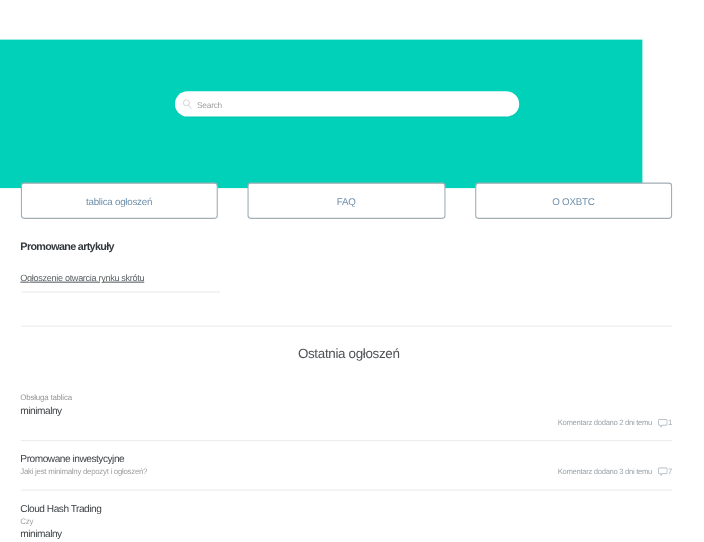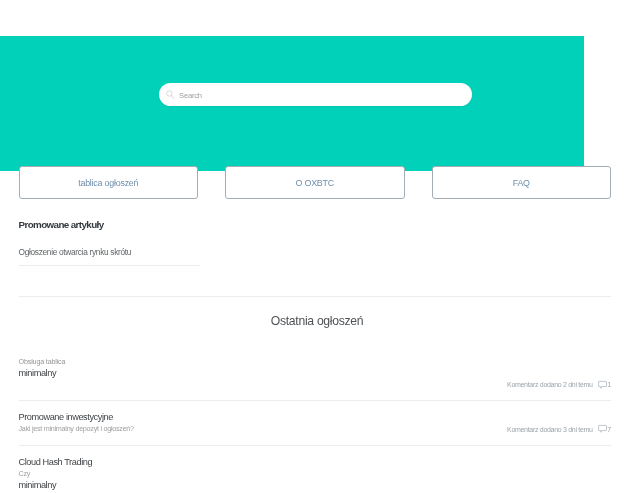--- a/index.html
+++ b/index.html
@@ -105,20 +105,21 @@
   }
 
   .promoted-link {
     position: absolute;
     left: 0;
     top: 112.2px;             
     font-size: 8.3px;
     letter-spacing: -0.3px;
     color: #5f6366;
     line-height: 11px;
+    text-decoration: underline;
   }
 
   .rule-short {
     position: absolute;
     left: 0;
     top: 130px;               
     width: 181px;
     height: 1px;
     background: #ececec;
   }
@@ -207,24 +208,24 @@
   </div>
 </div>
 
 <div class="content">
 
   <div class="btn-row">
     <div class="nav-btn">
       <span>tablica ogłoszeń</span>
     </div>
     <div class="nav-btn">
+      <span>FAQ</span>
+    </div>
+    <div class="nav-btn">
       <span>O OXBTC</span>
-    </div>
-    <div class="nav-btn">
-      <span>FAQ</span>
     </div>
   </div>
 
   <div class="section-title">Promowane artykuły</div>
   <div class="promoted-link">Ogłoszenie otwarcia rynku skrótu</div>
   <div class="rule-short"></div>
   <div class="rule-full"></div>
 
   <div class="activity-title">Ostatnia ogłoszeń</div>
 

